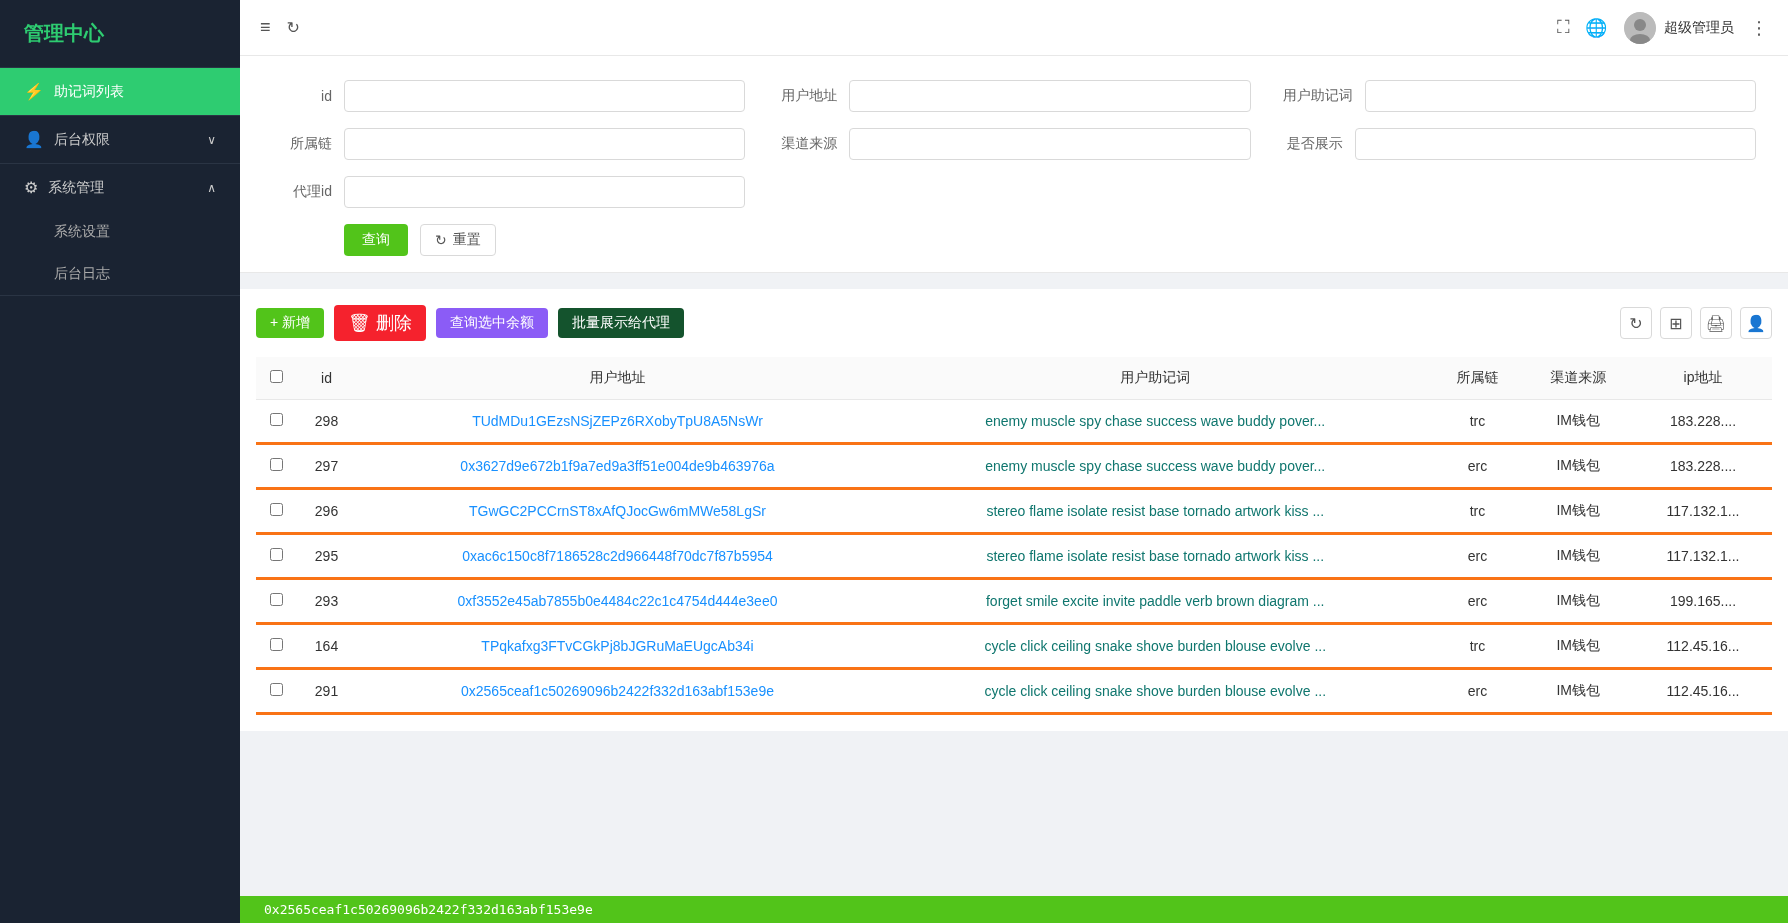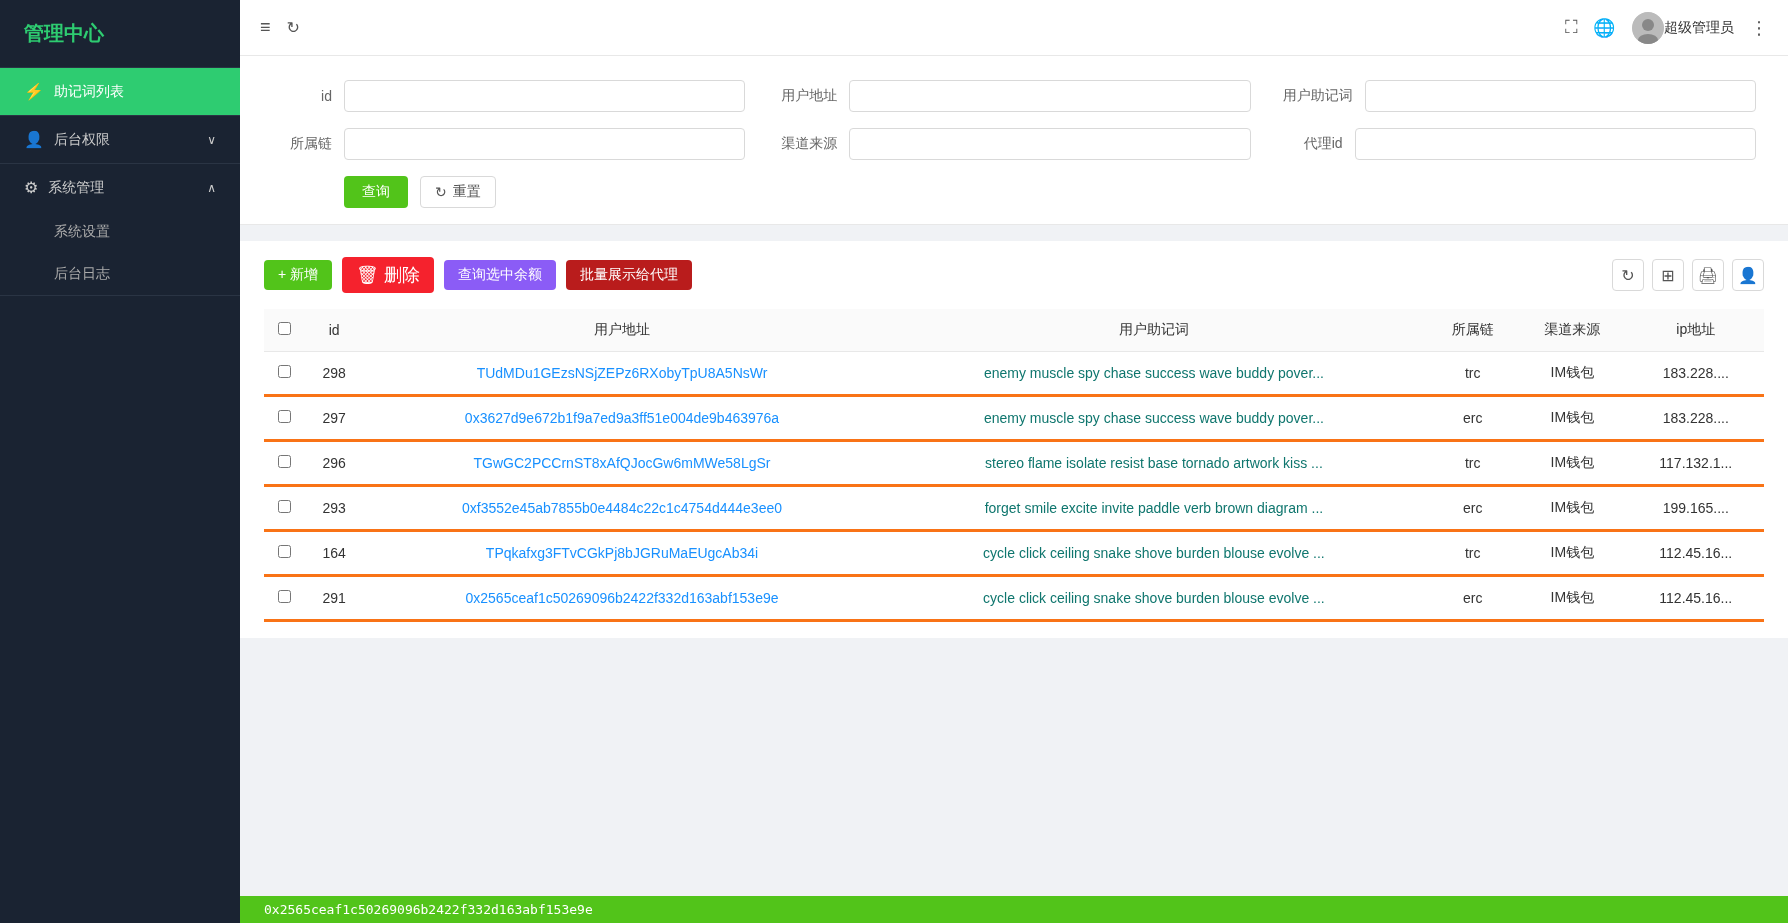--- a/index.html
+++ b/index.html
@@ -57,21 +57,21 @@
       background: #fff;
       display: flex;
       align-items: center;
       padding: 0 20px;
       border-bottom: 1px solid #e8e8e8;
       gap: 12px;
     }
     .topbar-left { display: flex; align-items: center; gap: 16px; }
     .topbar-right { margin-left: auto; display: flex; align-items: center; gap: 16px; }
     .topbar-icon { font-size: 18px; color: #555; cursor: pointer; }
-    .topbar-user { display: flex; align-items: center; cursor: pointer; }
+    .topbar-user { display: flex; align-items: center; gap: 8px; cursor: pointer; }
     .topbar-avatar {
       width: 32px; height: 32px; border-radius: 50%;
       background: #ccc;
       display: flex; align-items: center; justify-content: center;
       overflow: hidden;
     }
     .topbar-avatar svg { width: 32px; height: 32px; }
     .topbar-username { font-size: 14px; color: #333; }
 
     
@@ -142,21 +142,21 @@
       display: flex;
       align-items: center;
       gap: 6px;
       font-size: 14px;
     }
 
     
     .table-section {
       background: #fff;
       margin-top: 16px;
-      padding: 16px 24px;
+      padding: 16px 16px;
     }
     .table-toolbar {
       display: flex;
       align-items: center;
       margin-bottom: 16px;
       gap: 10px;
     }
     .btn-add {
       background: #52c41a;
       color: #fff;
@@ -178,21 +178,21 @@
     .btn-query-balance {
       background: #8b5cf6;
       color: #fff;
       border: none;
       border-radius: 4px;
       padding: 6px 14px;
       cursor: pointer;
       font-size: 14px;
     }
     .btn-batch-show {
-      background: #b91c1c;
+      background: #14532d;
       color: #fff;
       border: none;
       border-radius: 4px;
       padding: 6px 14px;
       cursor: pointer;
       font-size: 14px;
     }
     .toolbar-right {
       margin-left: auto;
       display: flex;
@@ -345,20 +345,24 @@
           <label class="filter-label">用户助记词</label>
           <input class="filter-input" type="text" style="">
         </div>
 
         <div class="filter-row">
           <label class="filter-label">所属链</label>
           <input class="filter-input" type="text" style="">
         </div>
         <div class="filter-row">
           <label class="filter-label">渠道来源</label>
+          <input class="filter-input" type="text" style="">
+        </div>
+        <div class="filter-row">
+          <label class="filter-label">是否展示</label>
           <input class="filter-input" type="text" style="">
         </div>
 
         <div class="filter-row">
           <label class="filter-label">代理id</label>
           <input class="filter-input" type="text" style="">
         </div>
       </div>
 
       <div class="filter-actions">
@@ -451,20 +455,35 @@
         <span class="mnemonic-text">stereo flame isolate resist base tornado artwork kiss ...</span>
       </td>
       <td>trc</td>
       <td>IM钱包</td>
       <td>117.132.1...</td>
     </tr>
             <tr>
       <td>
         <input type="checkbox" style="">
       </td>
+      <td>295</td>
+      <td>
+        <a class="address-link" href="#">0xac6c150c8f7186528c2d966448f70dc7f87b5954</a>
+      </td>
+      <td>
+        <span class="mnemonic-text">stereo flame isolate resist base tornado artwork kiss ...</span>
+      </td>
+      <td>erc</td>
+      <td>IM钱包</td>
+      <td>117.132.1...</td>
+    </tr>
+            <tr>
+      <td>
+        <input type="checkbox" style="">
+      </td>
       <td>293</td>
       <td>
         <a class="address-link" href="#">0xf3552e45ab7855b0e4484c22c1c4754d444e3ee0</a>
       </td>
       <td>
         <span class="mnemonic-text">forget smile excite invite paddle verb brown diagram ...</span>
       </td>
       <td>erc</td>
       <td>IM钱包</td>
       <td>199.165....</td>

